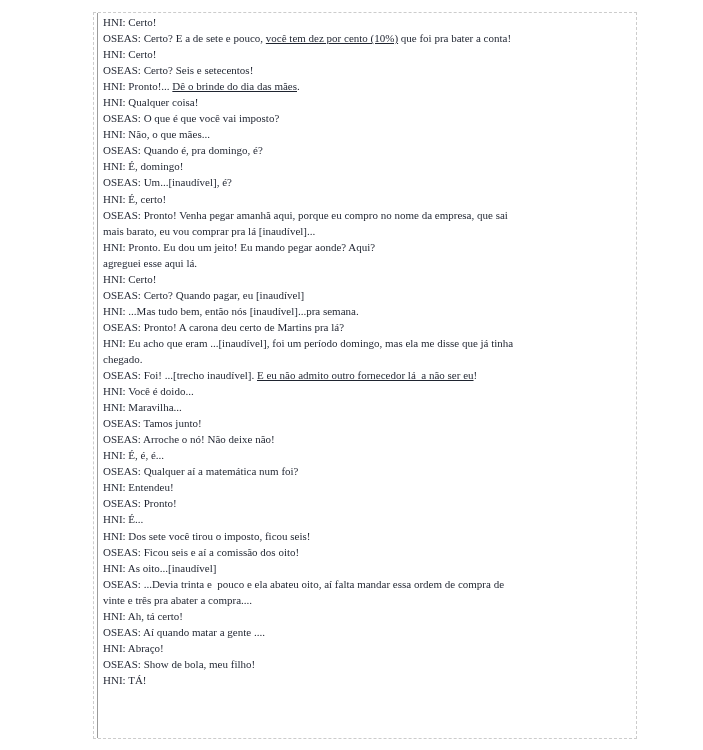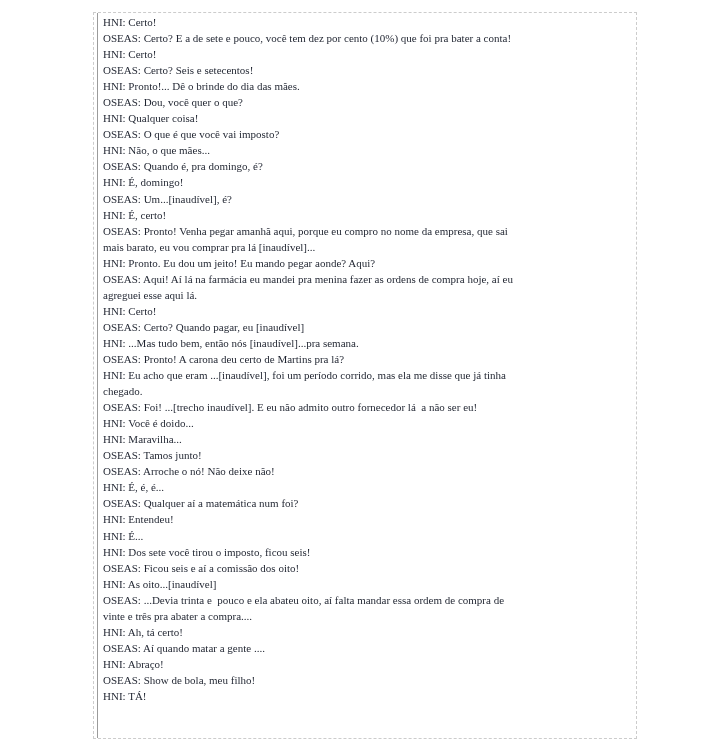--- a/index.html
+++ b/index.html
@@ -40,60 +40,60 @@
   p.line {
     margin: 0;
     padding: 0;
     font-family: "Liberation Serif", serif;
     font-size: 11px;
     line-height: 16.05px;
     color: var(--text, #1f2430);
     white-space: pre;
   }
   p.line span.u {
+    text-decoration: underline;
   }
 </style>
 </head>
 <body>
 
 <div class="doc-box">
   <div class="left-rule"></div>
   <div class="transcript">
       <p class="line"><span>HNI: Certo!</span></p>
       <p class="line"><span>OSEAS: Certo? E a de sete e pouco, </span><span class="u">você tem dez por cento (10%)</span><span> que foi pra bater a conta!</span></p>
       <p class="line"><span>HNI: Certo!</span></p>
       <p class="line"><span>OSEAS: Certo? Seis e setecentos!</span></p>
       <p class="line"><span>HNI: Pronto!... </span><span class="u">Dê o brinde do dia das mães</span><span>.</span></p>
-      <p class="line"><span>OSEAS: Dou, você quer o que?</span></p>
       <p class="line"><span>HNI: Qualquer coisa!</span></p>
       <p class="line"><span>OSEAS: O que é que você vai imposto?</span></p>
       <p class="line"><span>HNI: Não, o que mães...</span></p>
       <p class="line"><span>OSEAS: Quando é, pra domingo, é?</span></p>
       <p class="line"><span>HNI: É, domingo!</span></p>
       <p class="line"><span>OSEAS: Um...[inaudível], é?</span></p>
       <p class="line"><span>HNI: É, certo!</span></p>
       <p class="line"><span>OSEAS: Pronto! Venha pegar amanhã aqui, porque eu compro no nome da empresa, que sai</span></p>
       <p class="line"><span>mais barato, eu vou comprar pra lá [inaudível]...</span></p>
       <p class="line"><span>HNI: Pronto. Eu dou um jeito! Eu mando pegar aonde? Aqui?</span></p>
-      <p class="line"><span>OSEAS: Aqui! Aí lá na farmácia eu mandei pra menina fazer as ordens de compra hoje, aí eu</span></p>
       <p class="line"><span>agreguei esse aqui lá.</span></p>
       <p class="line"><span>HNI: Certo!</span></p>
       <p class="line"><span>OSEAS: Certo? Quando pagar, eu [inaudível]</span></p>
       <p class="line"><span>HNI: ...Mas tudo bem, então nós [inaudível]...pra semana.</span></p>
       <p class="line"><span>OSEAS: Pronto! A carona deu certo de Martins pra lá?</span></p>
-      <p class="line"><span>HNI: Eu acho que eram ...[inaudível], foi um período corrido, mas ela me disse que já tinha</span></p>
+      <p class="line"><span>HNI: Eu acho que eram ...[inaudível], foi um período domingo, mas ela me disse que já tinha</span></p>
       <p class="line"><span>chegado.</span></p>
       <p class="line"><span>OSEAS: Foi! ...[trecho inaudível]. </span><span class="u">E eu não admito outro fornecedor lá  a não ser eu</span><span>!</span></p>
       <p class="line"><span>HNI: Você é doido...</span></p>
       <p class="line"><span>HNI: Maravilha...</span></p>
       <p class="line"><span>OSEAS: Tamos junto!</span></p>
       <p class="line"><span>OSEAS: Arroche o nó! Não deixe não!</span></p>
       <p class="line"><span>HNI: É, é, é...</span></p>
       <p class="line"><span>OSEAS: Qualquer aí a matemática num foi?</span></p>
       <p class="line"><span>HNI: Entendeu!</span></p>
+      <p class="line"><span>OSEAS: Pronto!</span></p>
       <p class="line"><span>HNI: É...</span></p>
       <p class="line"><span>HNI: Dos sete você tirou o imposto, ficou seis!</span></p>
       <p class="line"><span>OSEAS: Ficou seis e aí a comissão dos oito!</span></p>
       <p class="line"><span>HNI: As oito...[inaudível]</span></p>
       <p class="line"><span>OSEAS: ...Devia trinta e  pouco e ela abateu oito, aí falta mandar essa ordem de compra de</span></p>
       <p class="line"><span>vinte e três pra abater a compra....</span></p>
       <p class="line"><span>HNI: Ah, tá certo!</span></p>
       <p class="line"><span>OSEAS: Aí quando matar a gente ....</span></p>
       <p class="line"><span>HNI: Abraço!</span></p>
       <p class="line"><span>OSEAS: Show de bola, meu filho!</span></p>

